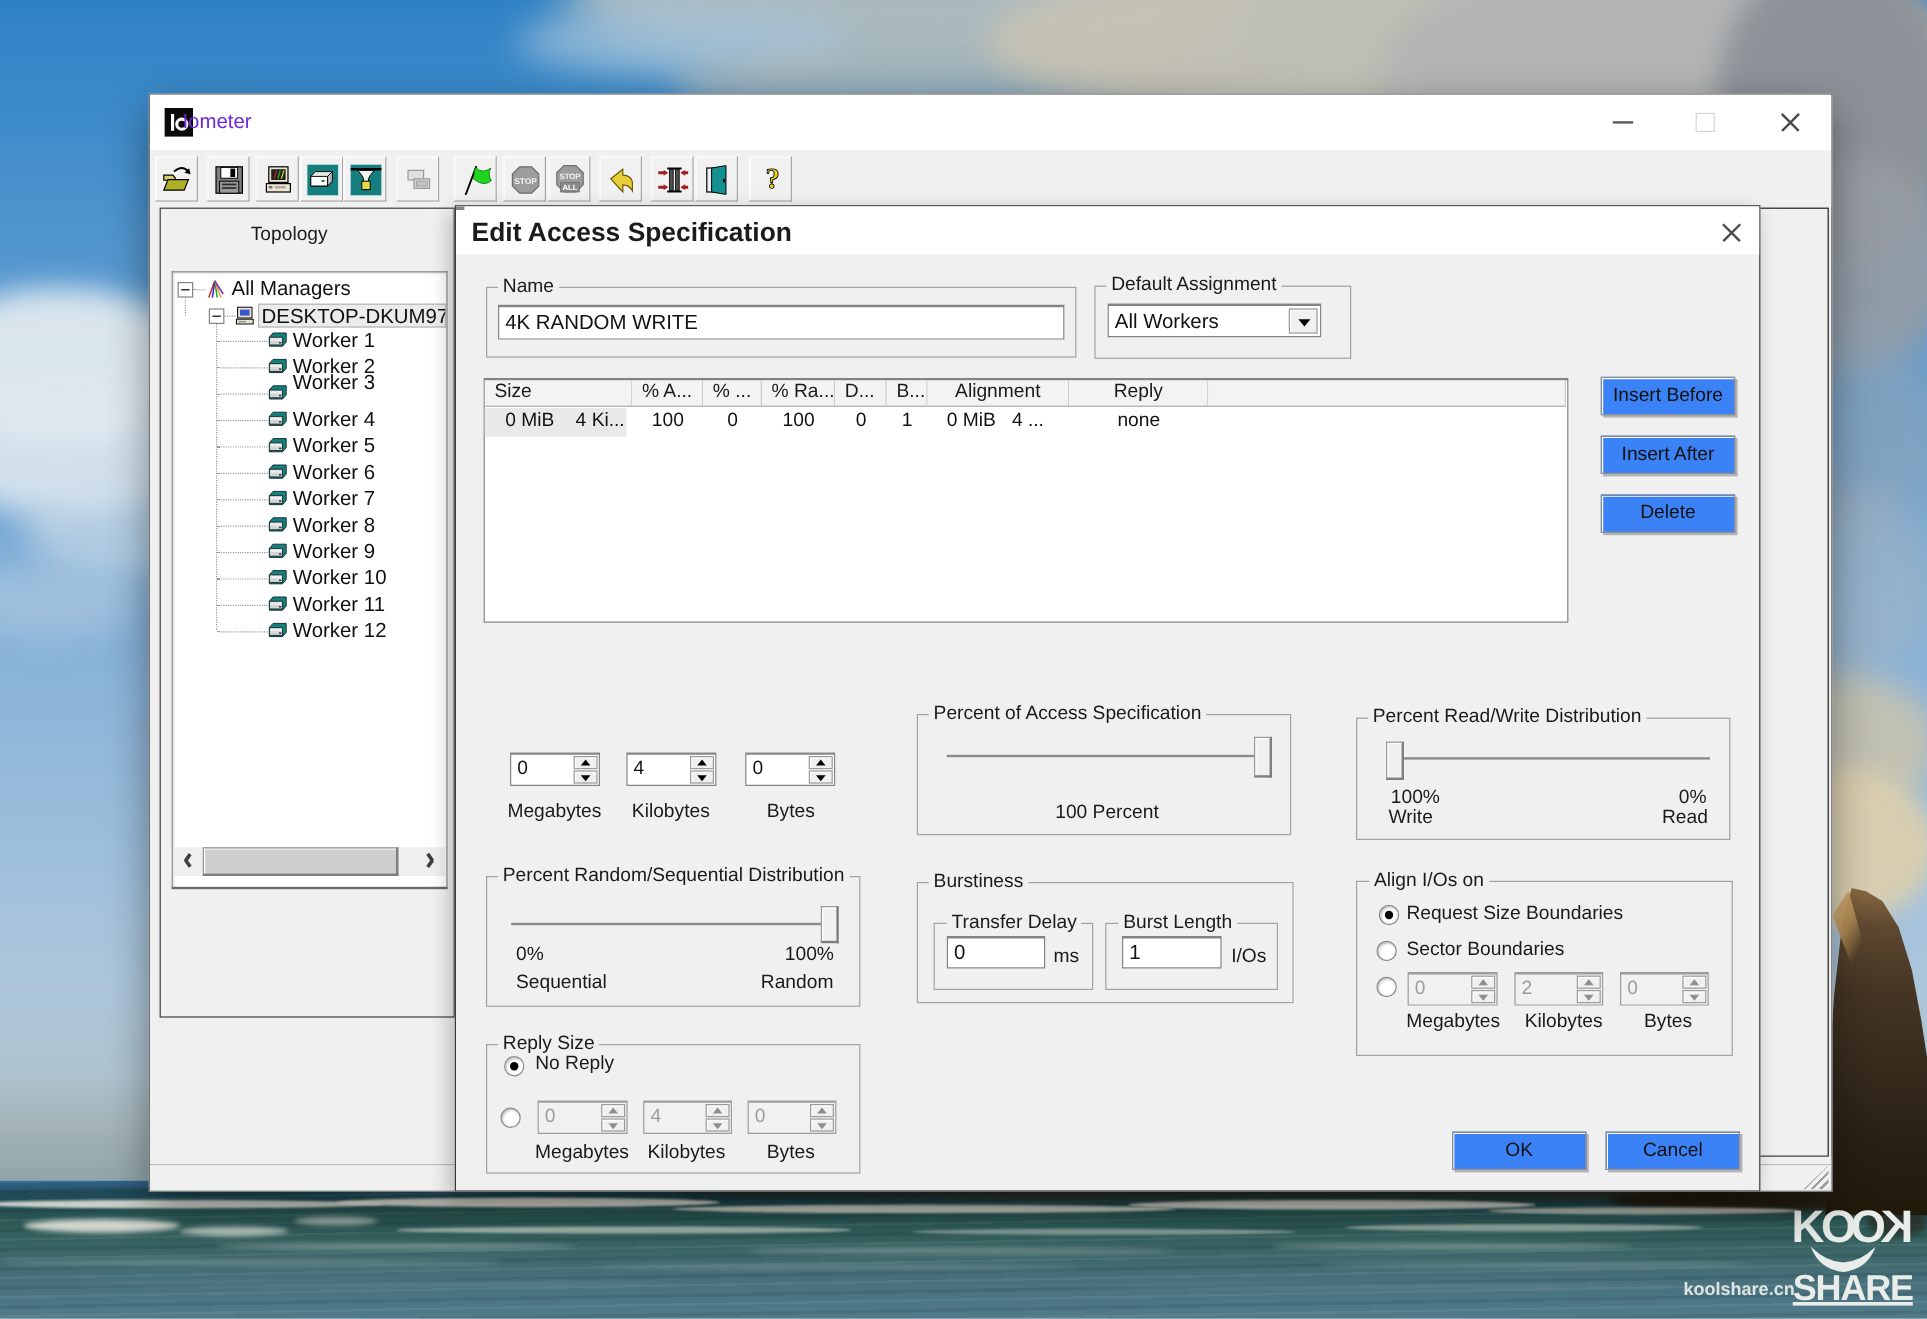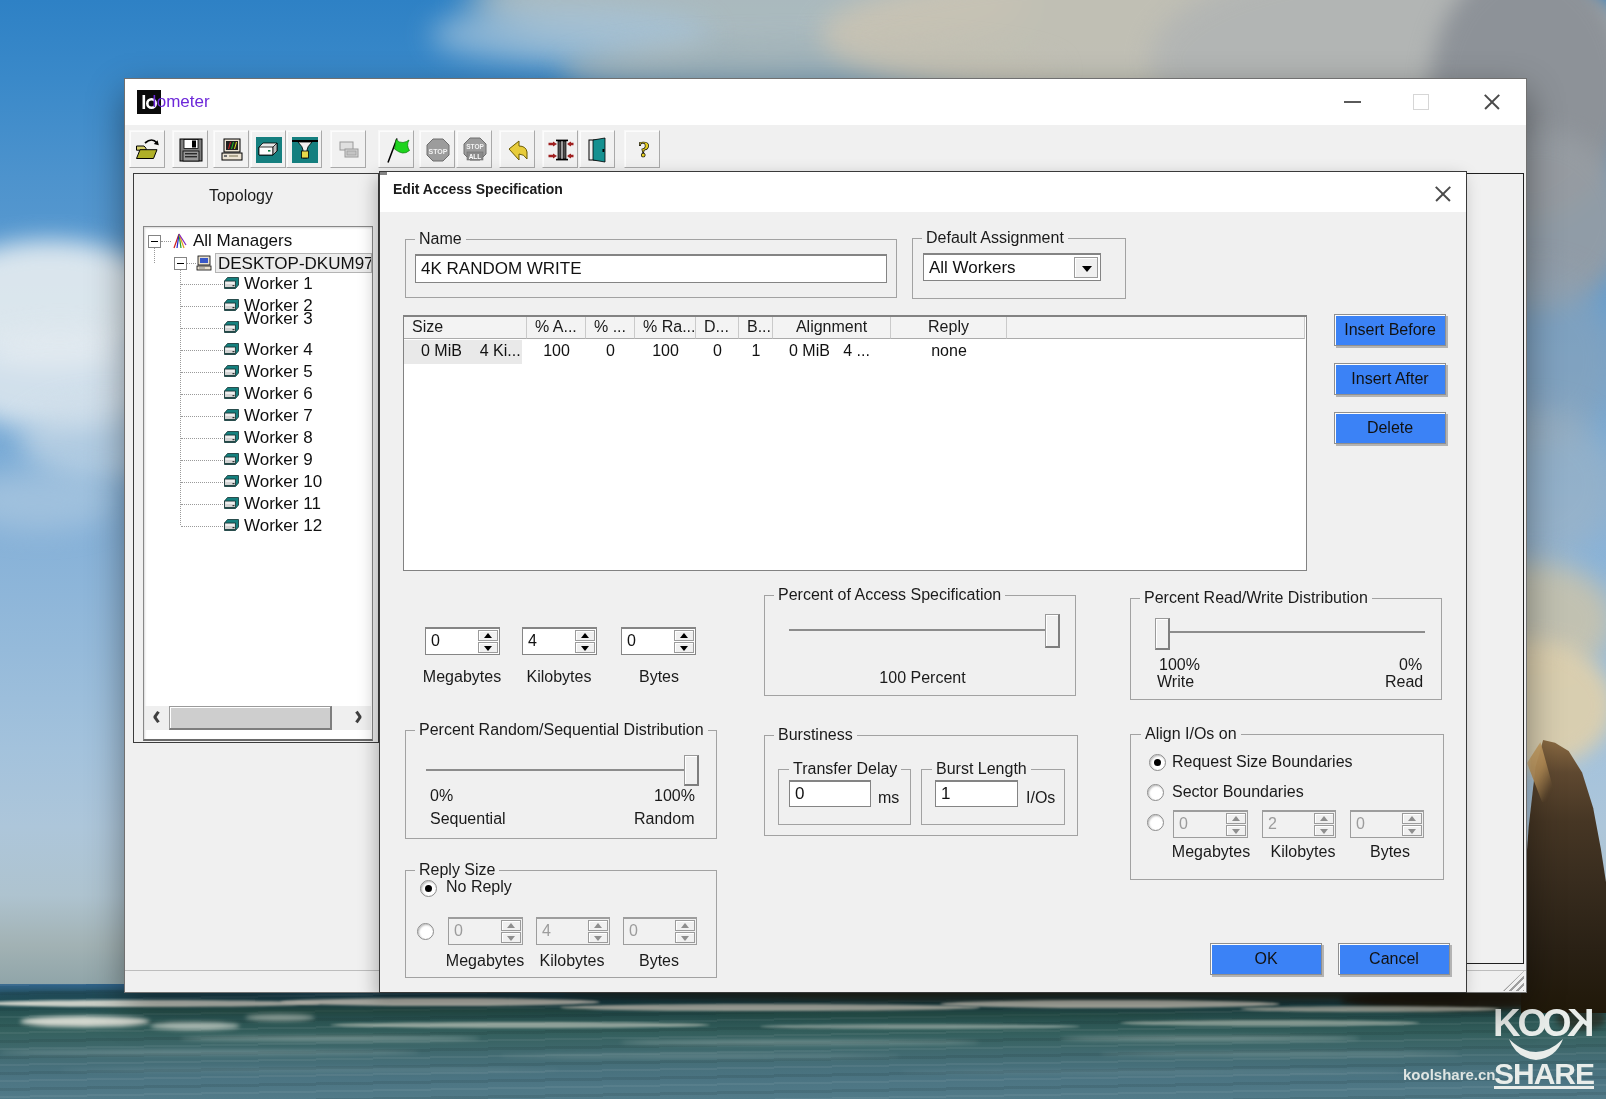--- a/index.html
+++ b/index.html
@@ -17,21 +17,21 @@
 #ks{left:1395px;top:1000px;width:211px;height:99px;color:#e9edea;}
 #ks .k1{position:absolute;left:98px;top:2px;font-size:38px;font-weight:bold;letter-spacing:-3px;}
 #ks .k2{position:absolute;left:99px;top:57px;font-size:30px;font-weight:bold;letter-spacing:-1px;text-decoration:underline;}
 #ks .cn{position:absolute;left:8px;top:66px;font-size:15px;font-weight:bold;color:#dfe5e2;}
 #win{left:124px;top:78px;width:1403px;height:915px;background:#f0f0f0;border:1px solid #707070;box-shadow:0 14px 34px rgba(0,0,0,.42);}
 #titlebar{left:0;top:0;width:100%;height:46px;background:#fff;}
 #applogo{left:12px;top:11px;width:24px;height:24px;}
 #apptitle{left:27px;top:13px;font-size:17px;color:#6d28d9;}
 .tb{position:absolute;top:5px;width:36px;height:38px;background:#f1f1f1;border:1px solid #dcdcdc;border-top-color:#f8f8f8;border-left-color:#f8f8f8;border-right-color:#a9a9a9;border-bottom-color:#a9a9a9;box-shadow:inset 1px 1px 0 #fcfcfc;}
 .tb svg{position:absolute;left:5px;top:6px;}
-#topo{left:8px;top:94px;width:246px;height:570px;background:#f0f0f0;border:1px solid #3c3c3c;}
+#topo{left:8px;top:94px;width:246px;height:675px;background:#f0f0f0;border:1px solid #3c3c3c;}
 #topo .hdr{position:absolute;left:0;top:13px;width:214px;text-align:center;font-size:16px;color:#1c1c1c;}
 #tree{position:absolute;left:9px;top:52px;width:230px;height:515px;background:#fff;border:1px solid #888;border-bottom:2px solid #6a6a6a;box-shadow:inset 1px 1px 2px rgba(0,0,0,.15);overflow:hidden;}
 .trow{position:absolute;font-size:17px;color:#101010;white-space:nowrap;height:20px;line-height:20px;}
 .pm{position:absolute;width:13px;height:13px;background:#fff;border:1px solid #848484;}
 .pm:after{content:"";position:absolute;left:2px;top:5px;width:7px;height:1px;background:#000;}
 .dotv{position:absolute;width:1px;border-left:1px dotted #9a9a9a;}
 .doth{position:absolute;height:1px;border-top:1px dotted #9a9a9a;}
 #hscroll{position:absolute;left:1px;top:479px;width:226px;height:24px;background:#efefef;}
 #hscroll .thumb{position:absolute;left:24px;top:0;width:163px;height:24px;background:#cecece;}
 .chev{position:absolute;top:3px;width:18px;height:18px;}
@@ -40,21 +40,21 @@
 .chev:after{top:7.4px;transform:rotate(-35deg);}
 .chev.r:before{transform:rotate(-35deg);}
 .chev.r:after{transform:rotate(35deg);}
 #statusbar{left:0;top:885px;width:1401px;height:28px;background:#f0f0f0;}
 #statusbar .sep{position:absolute;left:0;top:6px;width:100%;height:1px;background:#bdbdbd;}
 #grip{position:absolute;right:2px;bottom:1px;width:21px;height:20px;
 background:repeating-linear-gradient(135deg,transparent 0 3px,#9e9e9e 3px 5px);clip-path:polygon(100% 0,100% 100%,0 100%);}
 #disp{left:255px;top:94px;width:1144px;height:791px;background:#f0f0f0;border:1px solid #1f1f1f;}
 #dlg{left:379px;top:171px;width:1088px;height:822px;background:#f0f0f0;border:1px solid #393939;box-shadow:-4px 6px 16px rgba(0,0,0,.25);}
 #dlgtitle{left:0;top:0;width:100%;height:40px;background:#fff;}
-#dlgtitle .t{position:absolute;left:13px;top:9px;font-size:14px;font-weight:bold;color:#1b1b1b;}
+#dlgtitle .t{position:absolute;left:13px;top:9px;font-size:22px;font-weight:bold;color:#1b1b1b;}
 .xbtn{position:absolute;width:18px;height:18px;}
 .xbtn:before,.xbtn:after{content:"";position:absolute;left:-1px;top:8px;width:20px;height:1.6px;background:#4a4a4a;}
 .xbtn:before{transform:rotate(45deg);}
 .xbtn:after{transform:rotate(-45deg);}
 .g{position:absolute;border:1px solid #a2a2a2;}
 .gl{position:absolute;background:#f0f0f0;padding:0 4px;font-size:16px;color:#1a1a1a;white-space:nowrap;}
 .lbl{position:absolute;font-size:16px;color:#1a1a1a;white-space:nowrap;}
 .ctr{text-align:center;}
 .inp{position:absolute;background:#fff;border:1px solid #848484;border-top-width:2px;font-size:17px;color:#111;padding-left:5px;}
 .sp{position:absolute;width:75px;height:28px;background:#fff;border:1px solid #858585;border-top-width:2px;}
@@ -66,21 +66,21 @@
 .tri-d{position:absolute;left:5px;top:3px;width:0;height:0;border-left:4px solid transparent;border-right:4px solid transparent;border-top:5px solid #000;}
 .sp.off{background:#f1f1f1;border-color:#9d9d9d;}
 .sp.off .v{color:#9c9c9c;}
 .sp.off .tri-u{border-bottom-color:#8e8e8e;}
 .sp.off .tri-d{border-top-color:#8e8e8e;}
 .rad{position:absolute;width:17px;height:17px;border-radius:50%;background:#fff;border:1px solid #8b8b8b;box-shadow:inset 1px 1px 2px rgba(0,0,0,.28);}
 .rad.sel:after{content:"";position:absolute;left:4px;top:4px;width:7px;height:7px;border-radius:50%;background:#000;}
 .track{position:absolute;height:2px;background:#8c8c8c;}
 .thumb{position:absolute;width:15px;background:#f0f0f0;border:1px solid #9a9a9a;border-right:2px solid #7e7e7e;border-bottom:2px solid #7e7e7e;box-shadow:inset 1px 1px 0 #fff;}
 .btn{position:absolute;background:#3b82f6;border:1px solid #8f8f8f;box-shadow:inset 1px 1px 0 #fdfdfd,2px 2px 0 rgba(130,130,130,.55);font-size:16px;color:#111;text-align:center;}
-#lv{position:absolute;left:23px;top:143px;width:904px;height:256px;background:#fff;border:1px solid #828282;border-top-width:2px;}
+#lv{position:absolute;left:23px;top:143px;width:904px;height:204px;background:#fff;border:1px solid #828282;border-top-width:2px;}
 .hc{position:absolute;top:0;height:22px;background:#f3f3f3;border-right:1px solid #cacaca;border-bottom:1px solid #ababab;font-size:16px;color:#1a1a1a;padding:1px 0 0 8px;white-space:nowrap;overflow:hidden;}
 .cell{position:absolute;top:23px;height:24px;font-size:16px;color:#111;padding-top:2px;white-space:nowrap;}
 </style></head>
 <body>
 <div id="stage">
 <div class="abs" id="sky"></div>
 <div class="cloud" style="left:470px;top:-60px;width:560px;height:120px;background:#c9c8bd;opacity:0.8;filter:blur(18px)"></div>
 <div class="cloud" style="left:430px;top:5px;width:280px;height:60px;background:#a6c4da;opacity:0.7;filter:blur(14px)"></div>
 <div class="cloud" style="left:820px;top:-40px;width:800px;height:150px;background:#c8c3b4;opacity:0.95;filter:blur(13px)"></div>
 <div class="cloud" style="left:1150px;top:-40px;width:480px;height:200px;background:#b2b5b4;opacity:0.95;filter:blur(13px)"></div>

